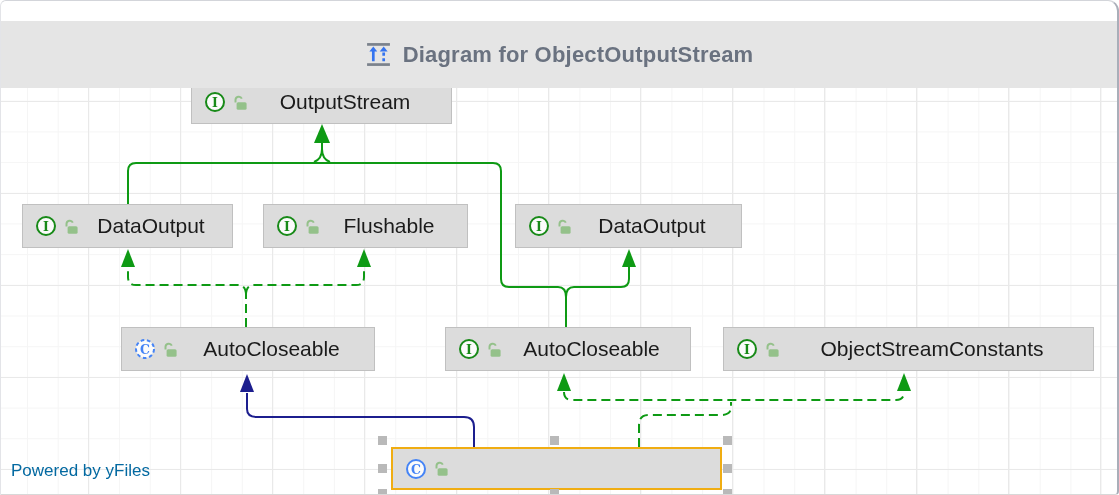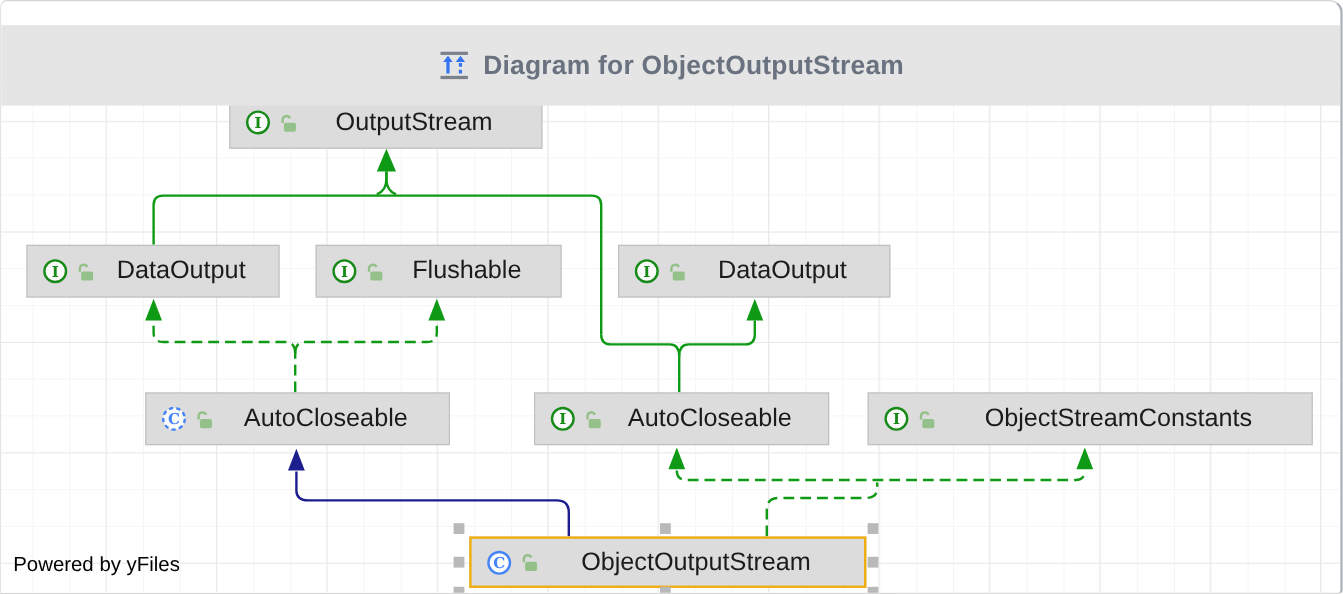--- a/index.html
+++ b/index.html
@@ -51,21 +51,21 @@
   .node-label{
     flex:1;text-align:center;font-size:21px;color:#1b1b1b;
     padding-right:10px;white-space:nowrap;
   }
   .handle{
     position:absolute;width:9px;height:9px;background:#b9b9b9;
     z-index:4;
   }
   .watermark{
     position:absolute;left:10px;top:460px;z-index:1;
-    font-size:17px;color:#000000;
+    font-size:17px;color:#0369a1;
   }
 </style>
 </head>
 <body>
 
 <div class="panel">
   <div class="grid"></div>
 
   <div class="header">
     <svg width="27" height="27" viewBox="0 0 26 26">
@@ -231,21 +231,20 @@
           <circle cx="11" cy="11" r="9" fill="#fbfbfb" stroke="#4584f6" stroke-width="2"></circle>
           <text x="11" y="15.5" text-anchor="middle" font-family="DejaVu Serif, serif" font-size="12.5" font-weight="bold" fill="#4584f6">C</text>
         </svg>
     </span>
     <span class="lock">
       <svg width="17" height="17" viewBox="0 0 17 17">
           <path d="M3.5,8.5 V5.8 A3.3,3.3 0 0 1 9.8,4.6" fill="none" stroke="#94c18a" stroke-width="2"></path>
           <rect x="4.6" y="8.2" width="10" height="7.6" rx="1.6" fill="#94c18a"></rect>
         </svg>
     </span>
-    <span class="node-label">ObjectOutputStream</span>
   </div>
 
   <div class="handle" style="left:377px;top:435px;"></div>
   <div class="handle" style="left:549px;top:435px;"></div>
   <div class="handle" style="left:722px;top:435px;"></div>
   <div class="handle" style="left:377px;top:463px;"></div>
   <div class="handle" style="left:722px;top:463px;"></div>
   <div class="handle" style="left:377px;top:488px;"></div>
   <div class="handle" style="left:549px;top:488px;"></div>
   <div class="handle" style="left:722px;top:488px;"></div>

